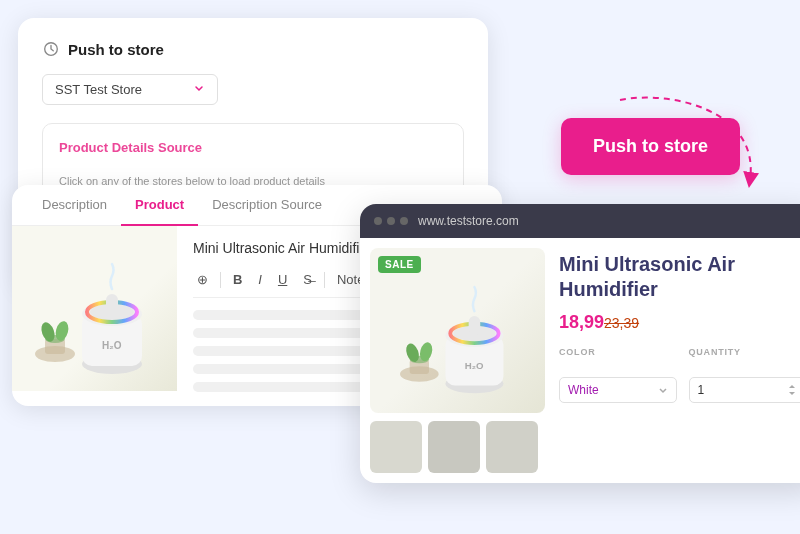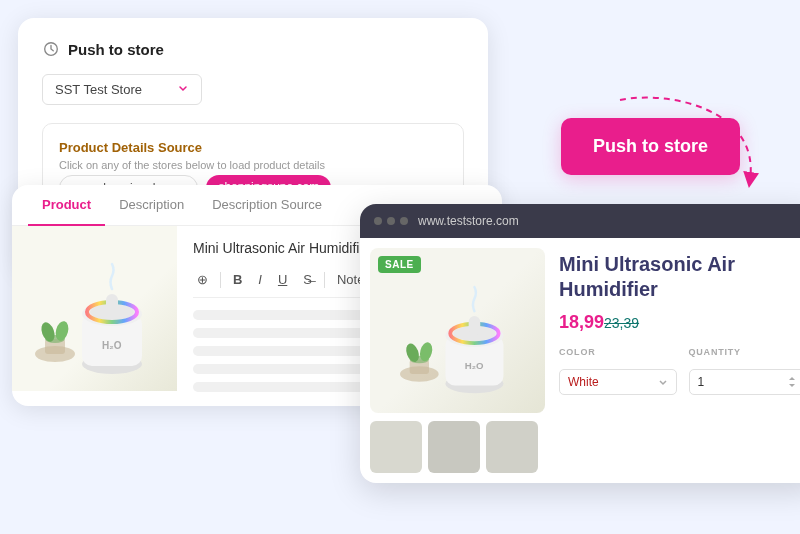--- a/index.html
+++ b/index.html
@@ -46,38 +46,38 @@
     .store-select-row {
       margin-bottom: 18px;
     }
     .store-select {
       display: flex;
       align-items: flex-start;
       justify-content: space-between;
       border: 1px solid #e0e0e0;
       border-radius: 6px;
       padding: 7px 12px;
-      width: 160px;
+      width: 176px;
       font-size: 13px;
       color: #444;
       background: #fff;
       cursor: pointer;
     }
 
     .product-details-box {
       border: 1px solid #e8e8e8;
       border-radius: 10px;
       padding: 16px 16px 20px;
       position: relative;
     }
     .product-details-label {
       font-size: 13px;
       font-weight: 600;
-      color: #a16207;
-      margin-bottom: 4px;
+      color: #ec4899;
+      margin-bottom: 20px;
     }
     .product-details-hint {
       font-size: 11px;
       color: #999;
       margin-bottom: 4px;
     }
     .source-tags {
       display: flex;
       gap: 8px;
       flex-wrap: wrap;
@@ -330,46 +330,46 @@
       gap: 0;
       margin-bottom: 14px;
     }
     .store-price-main {
       font-size: 18px;
       font-weight: 700;
       color: #e91e8c;
     }
     .store-price-old {
       font-size: 14px;
-      color: #0f766e;
+      color: #c2410c;
       text-decoration: line-through;
     }
 
     .store-fields {
       display: flex;
       gap: 12px;
       margin-bottom: 12px;
     }
     .store-field {
       flex: 1;
     }
     .store-field-label {
       font-size: 9px;
       font-weight: 700;
       color: #aaa;
       letter-spacing: 0.8px;
       text-transform: uppercase;
-      margin-bottom: 12px;
+      margin-bottom: 20px;
     }
     .store-field-select {
       border: 1px solid #e0e0e0;
       border-radius: 5px;
       padding: 5px 8px;
       font-size: 12px;
-      color: #b91c1c;
+      color: #a21caf;
       display: flex;
       align-items: center;
       justify-content: space-between;
       background: #fff;
     }
     .store-field-input {
       border: 1px solid #e0e0e0;
       border-radius: 5px;
       padding: 5px 8px;
       font-size: 12px;
@@ -449,25 +449,25 @@
   <path d="M 10 10 C 60 0, 150 20, 140 90" stroke="#e91e8c" stroke-width="2" fill="none" stroke-dasharray="6,5" marker-end="url(#arrowhead)"></path>
   <defs>
     <marker id="arrowhead" markerWidth="8" markerHeight="8" refX="4" refY="4" orient="auto">
       <path d="M 0 0 L 8 4 L 0 8 Z" fill="#e91e8c"></path>
     </marker>
   </defs>
 </svg>
 
 <div class="editor-panel">
   <div class="editor-tabs">
+    <div class="editor-tab">
+      <span>Description</span>
+    </div>
     <div class="editor-tab active">
       <span>Product</span>
-    </div>
-    <div class="editor-tab">
-      <span>Description</span>
     </div>
     <div class="editor-tab">
       <span>Description Source</span>
     </div>
   </div>
   <div class="editor-body">
     <div class="editor-img">
 
       <svg width="130" height="150" viewBox="0 0 130 150">
 

